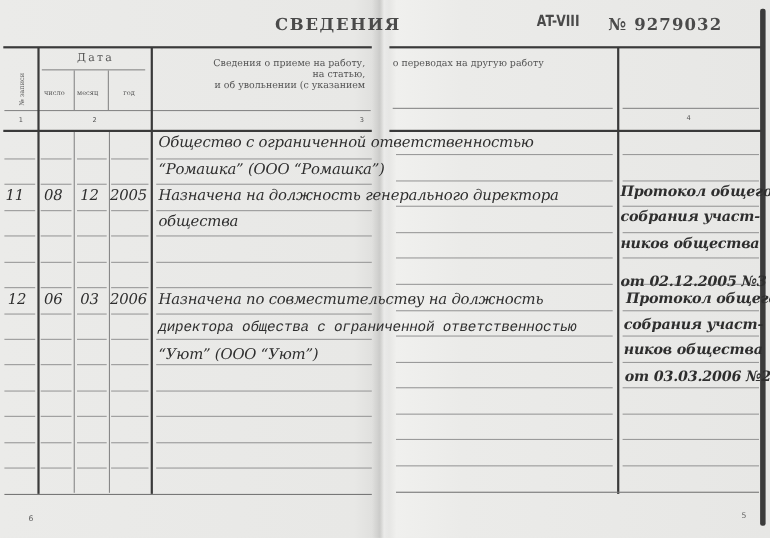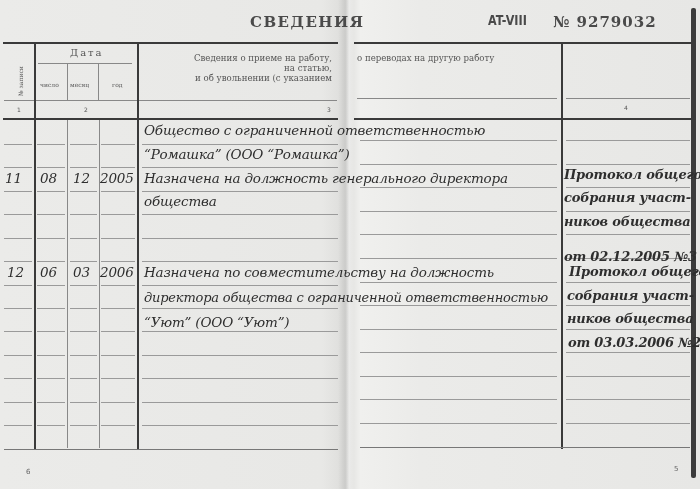--- a/index.html
+++ b/index.html
@@ -230,21 +230,21 @@
   <div class="hand sm" style="left:564px; top:167px;">Протокол общего</div>
   <div class="hand sm" style="left:564px; top:190px;">собрания участ-</div>
   <div class="hand sm" style="left:564px; top:214px;">ников общества</div>
   <div class="hand sm" style="left:564px; top:237px;margin-top:12px;">от 02.12.2005 №3</div>
 
   <div class="hand" style="left:7px; top:264px;">12</div>
   <div class="hand" style="left:40px; top:264px;">06</div>
   <div class="hand" style="left:73px; top:264px;">03</div>
   <div class="hand" style="left:100px; top:264px;">2006</div>
   <div class="hand" style="left:144px; top:264px;">Назначена по совместительству на должность</div>
-  <div class="hand" style="left:144px; top:290px; font-size:13px;">директора общества с ограниченной ответственностью</div>
+  <div class="hand" style="left:144px; top:290px; font-size:13px;font-family:Liberation Mono, monospace;">директора общества с ограниченной ответственностью</div>
   <div class="hand" style="left:144px; top:314px;">“Уют” (ООО “Уют”)</div>
   <div class="hand sm" style="left:569px; top:264px;">Протокол общего</div>
   <div class="hand sm" style="left:567px; top:288px;">собрания участ-</div>
   <div class="hand sm" style="left:567px; top:311px;">ников общества</div>
   <div class="hand sm" style="left:568px; top:335px;">от 03.03.2006 №2</div>
 
   <div class="pagenum" style="left:26px; top:468px;">6</div>
   <div class="pagenum" style="left:674px; top:465px;">5</div>
 </div>
 

